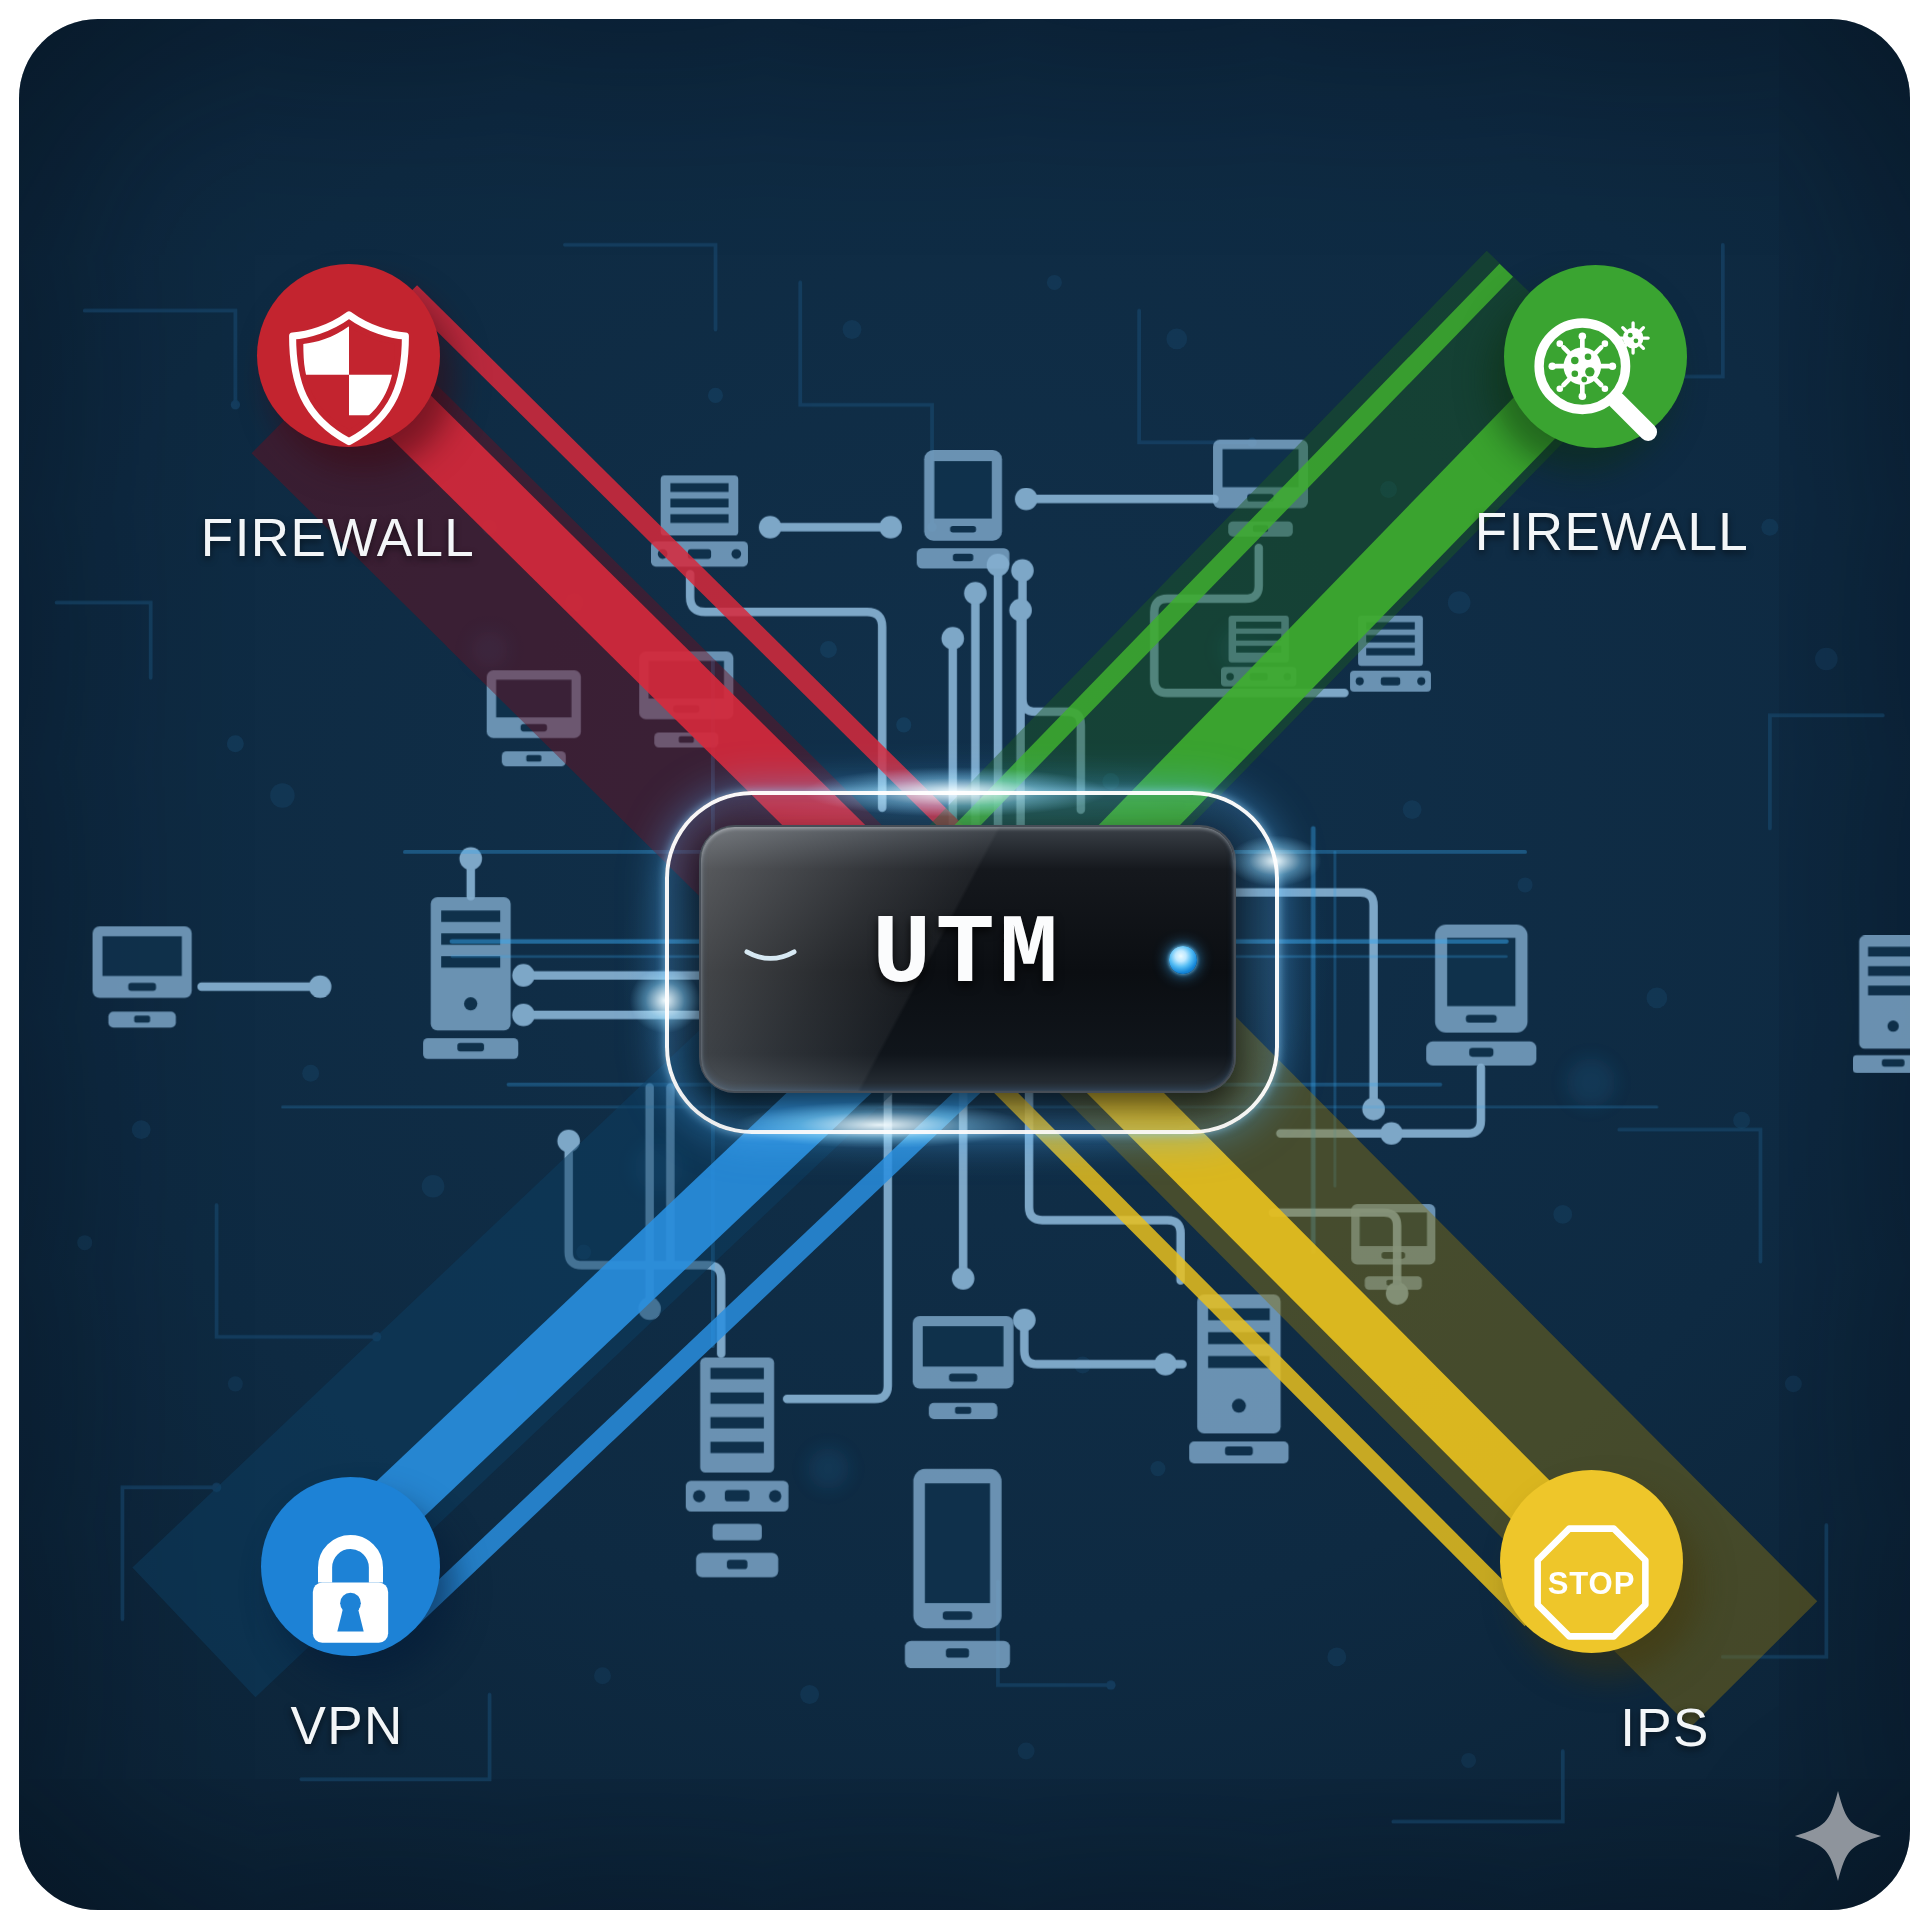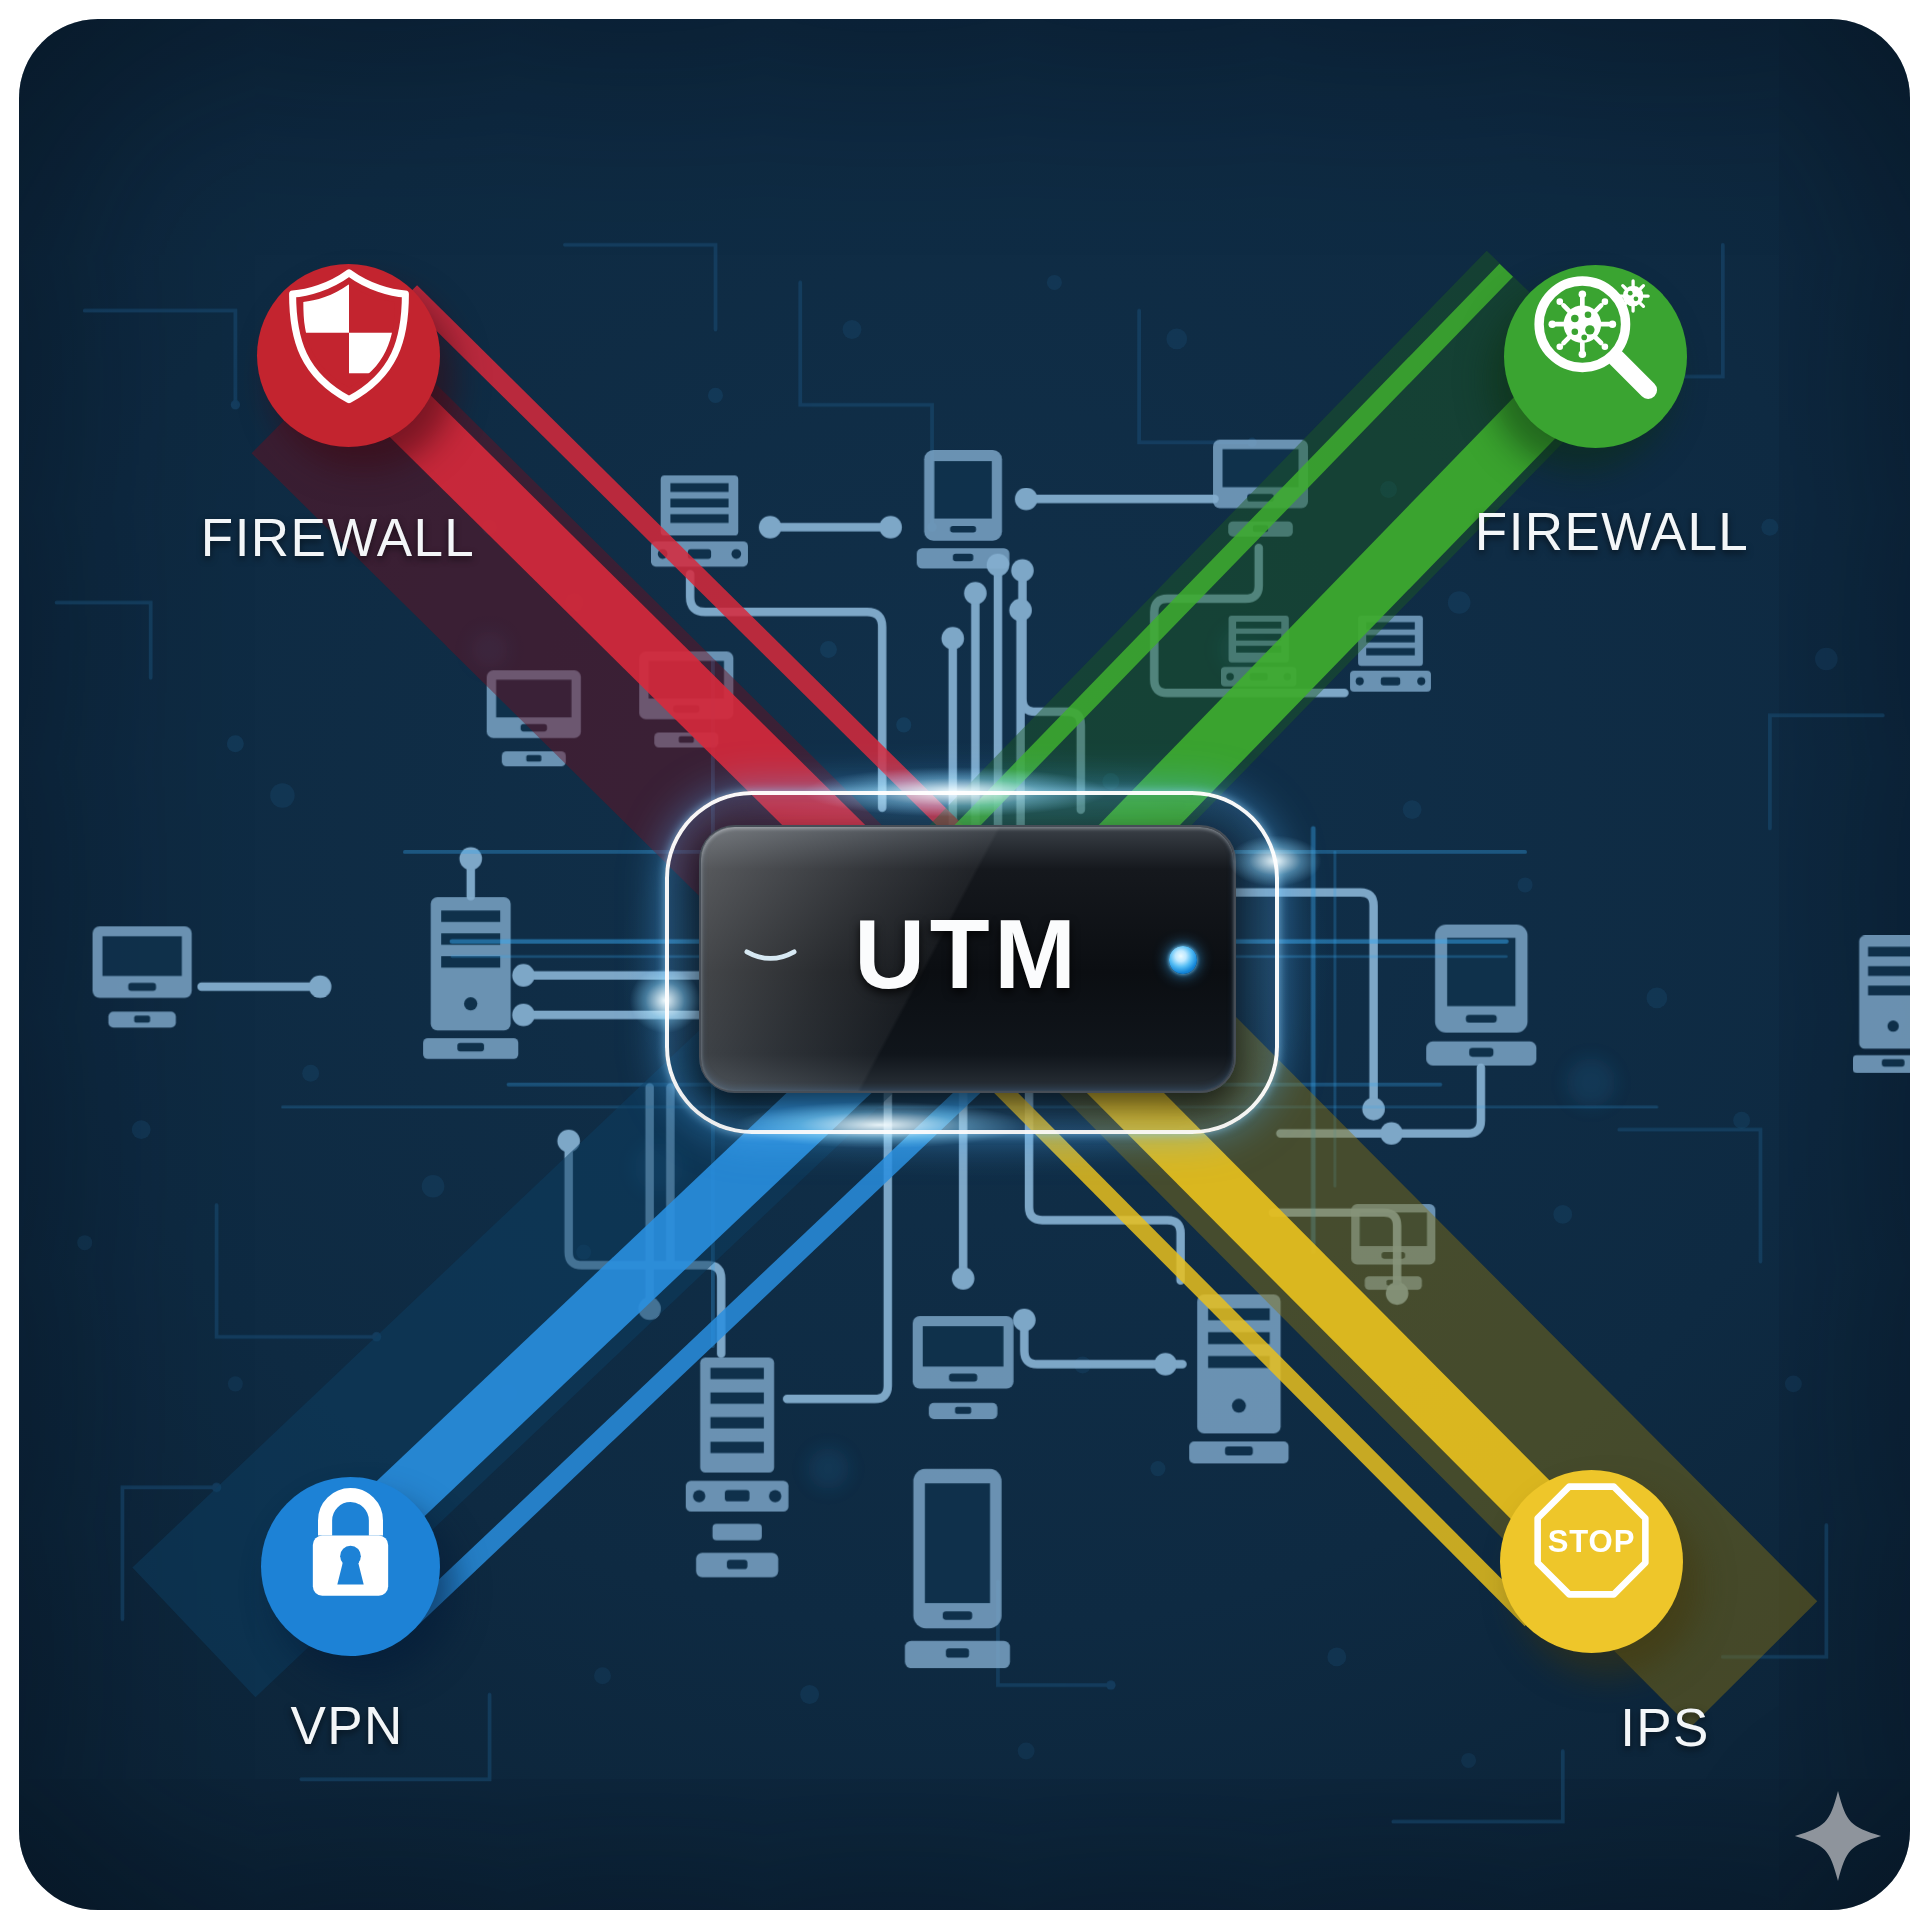--- a/index.html
+++ b/index.html
@@ -12,34 +12,34 @@
   .center-glow{position:absolute;left:527px;top:687px;width:895px;height:546px;border-radius:50%;
          background:radial-gradient(closest-side, rgba(70,160,240,.20), rgba(60,140,220,.08) 55%, transparent 80%);
          mix-blend-mode:screen;}
   
   .glass{position:absolute;left:665px;top:791px;width:606px;height:335px;border-radius:87px;
          border:4.7px solid rgba(255,255,255,.97);background:rgba(150,210,255,.05);
          box-shadow:0 0 43px rgba(80,180,255,.55),0 0 9.4px rgba(170,225,255,.65),inset 0 0 34px rgba(90,180,255,.28);}
   .device{position:absolute;left:699px;top:825px;width:537px;height:268px;border-radius:36px;
          background:linear-gradient(180deg,#3a4047 0%,#15181d 16%,#0b0e12 55%,#10151b 86%,#2a3138 100%);
          border:2.8px solid #464d56;box-sizing:border-box;
-         box-shadow:0 13px 32px rgba(0,0,0,.65), inset 0 1.9px 3.8px rgba(255,255,255,.35), inset 0 -2.8px 7.5px rgba(70,130,190,.25);}
+         box-shadow:0 13px 32px rgba(0,0,0,.65), inset 0 1.9px 3.8px rgba(255,255,255,.35), inset 0 -2.8px 7.5px rgba(70,130,190,.25);font-family:Liberation Mono, monospace;}
   .device .sheen{position:absolute;inset:0;border-radius:32px;
          background:linear-gradient(118deg, rgba(255,255,255,.30) 0%, rgba(255,255,255,.12) 30%, rgba(255,255,255,.05) 44%, rgba(255,255,255,0) 44.6%);}
   .device .label{position:absolute;left:0;right:0;top:50%;transform:translateY(-54%);
          text-align:center;font-size:98px;font-weight:700;letter-spacing:4.7px;color:#fbfcfd;
          text-shadow:0 3.8px 9.4px rgba(0,0,0,.8);}
   .device .dash{position:absolute;left:43px;top:121px;}
   .device .led{position:absolute;left:468px;top:119px;width:28px;height:28px;border-radius:50%;
          background:radial-gradient(circle at 42% 36%, #eafaff 0%, #bfe9ff 22%, #55bdf4 45%, #1486d8 68%, #0b5a9e 100%);
          box-shadow:0 0 15px rgba(60,180,255,.9), 0 0 3.8px rgba(160,225,255,.9);}
   .flare{position:absolute;mix-blend-mode:screen;pointer-events:none;
          background:radial-gradient(closest-side, rgba(240,251,255,.95), rgba(130,205,255,.40) 42%, transparent 75%);}
   
-  .node{position:absolute;border-radius:50%;display:flex;align-items:flex-start;justify-content:center;}
+  .node{position:absolute;border-radius:50%;display:flex;align-items:flex-end;justify-content:center;}
   .node.firewall{left:257px;top:264px;width:183px;height:183px;background:var(--red);
          box-shadow:15px 22.6px 32px rgba(60,8,16,.55);}
   .node.antivirus{left:1504px;top:265px;width:183px;height:183px;background:var(--green);
          box-shadow:-15px 22.6px 32px rgba(12,48,14,.5);}
   .node.vpn{left:261px;top:1477px;width:179px;height:179px;background:var(--blue);
          box-shadow:15px 22.6px 32px rgba(4,28,56,.55);}
   .node.ips{left:1500px;top:1470px;width:183px;height:183px;background:var(--yellow);
          box-shadow:17px 22.6px 32px rgba(66,54,8,.5);}
   .node-label{position:absolute;transform:translateX(-50%);color:#f3f6f8;font-weight:400;
          font-size:53px;letter-spacing:1.4px;text-shadow:0 2.8px 7.5px rgba(0,0,0,.55);white-space:nowrap;}

